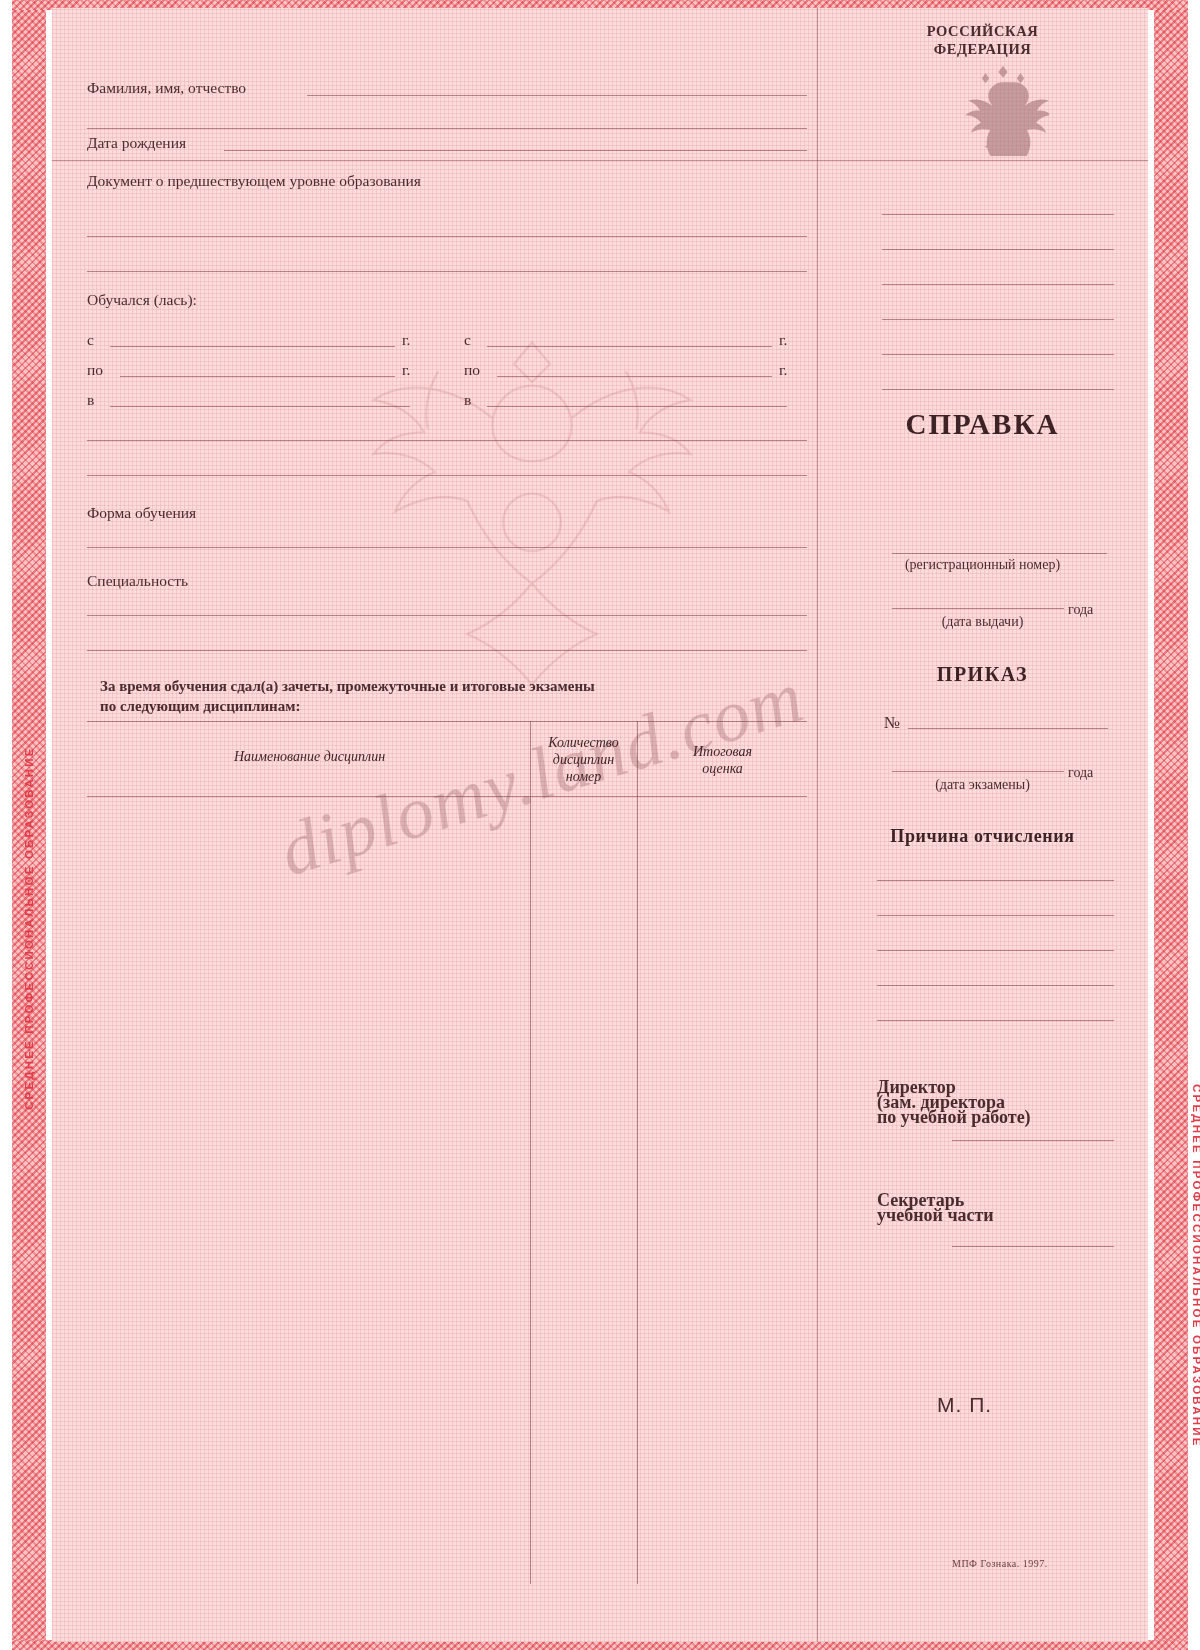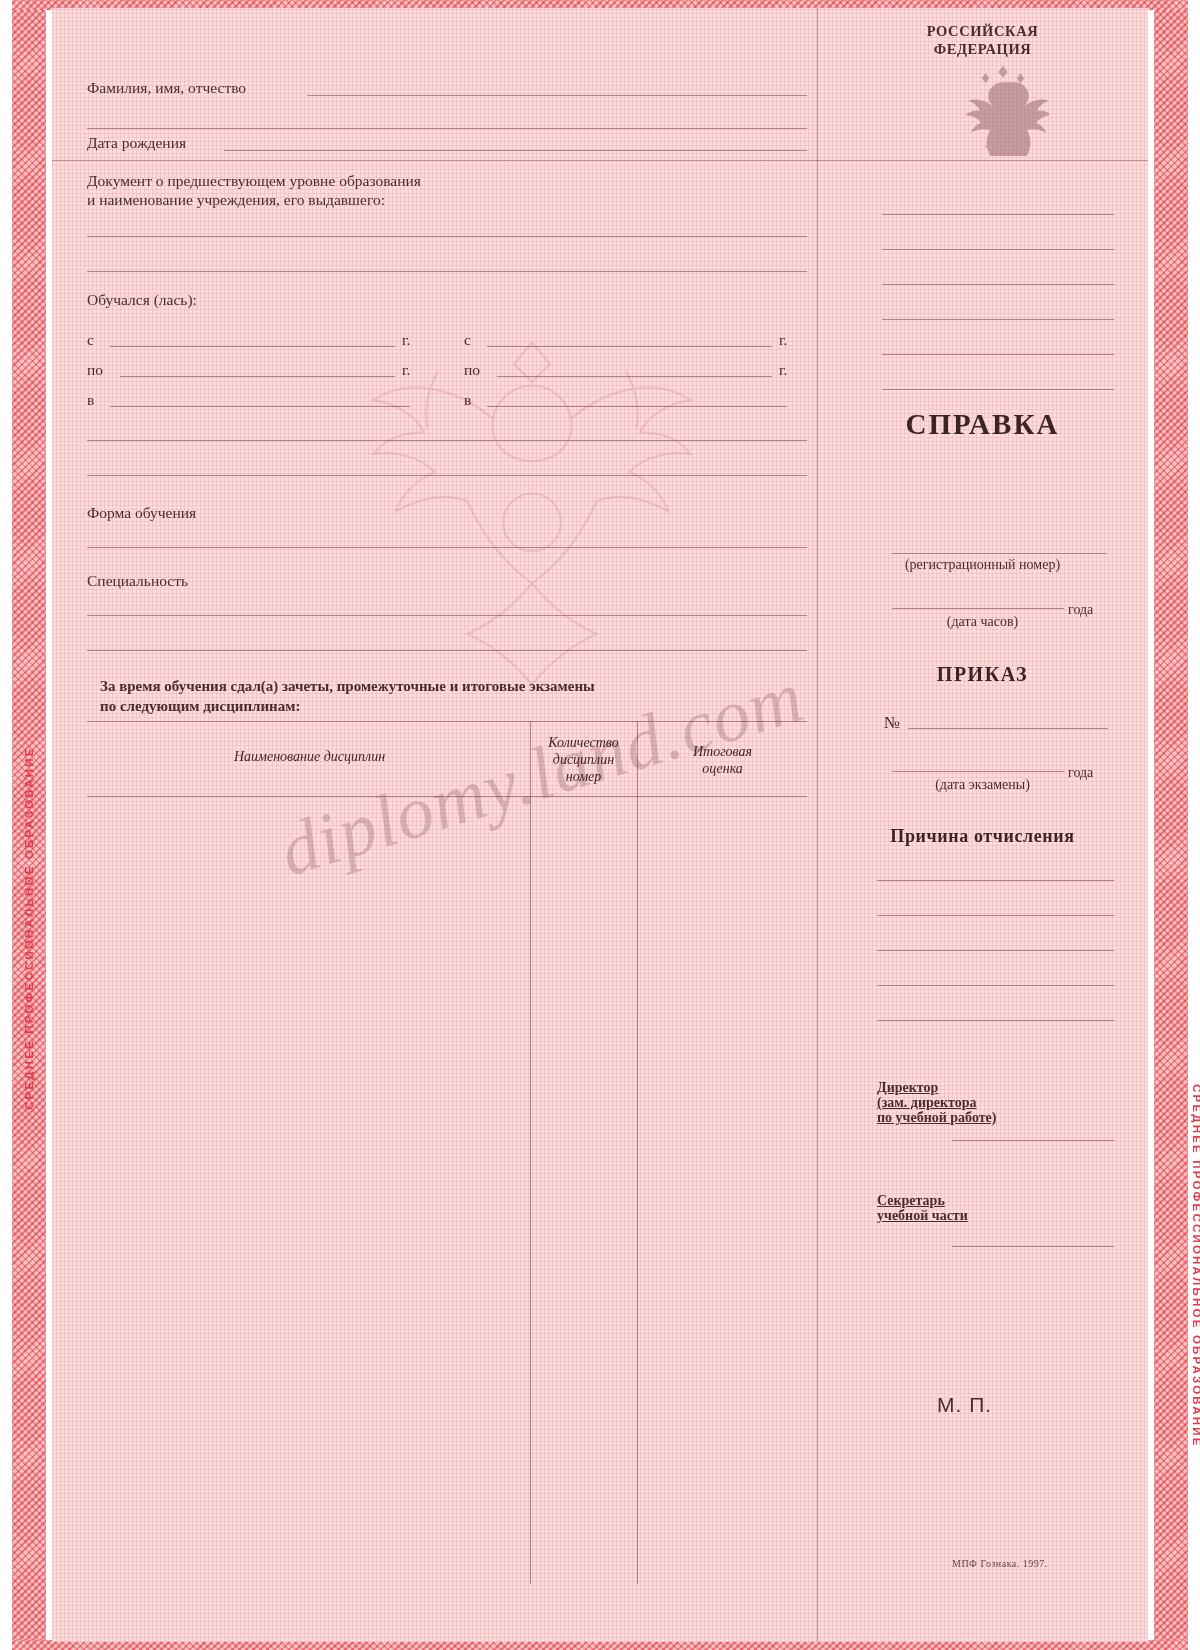--- a/index.html
+++ b/index.html
@@ -211,24 +211,23 @@
     color: #3e2326;
     font-family: "Liberation Serif", serif;
     font-size: 18px;
     font-weight: bold;
     letter-spacing: 0.6px;
   }
   .sign-label {
     position: absolute;
     color: #4a2b2e;
     font-family: "Liberation Serif", serif;
-    font-size: 14px;
+    font-size: 18px;
     font-weight: bold;
     line-height: 15px;
-    text-decoration: underline;
   }
   .mp {
     position: absolute;
     color: #4a2b2e;
     font-family: Liberation Sans, sans-serif;
     font-size: 21px;
     letter-spacing: 1px;
   }
   .printshop {
     position: absolute;
@@ -312,21 +311,21 @@
 
     <div class="doc-title" style="top:400px;">
       <div class="l2">СПРАВКА</div>
     </div>
 
     <div class="rule" style="left:840px; top:545px; width:215px;"></div>
     <div class="center-cap" style="left:765px; top:549px; width:331px;">(регистрационный номер)</div>
 
     <div class="rule" style="left:840px; top:600px; width:172px;"></div>
     <div class="txt" style="left:1016px; top:592px; font-size:14px;">года</div>
-    <div class="center-cap" style="left:765px; top:606px; width:331px;">(дата часов)</div>
+    <div class="center-cap" style="left:765px; top:606px; width:331px;">(дата выдачи)</div>
 
     <div class="prikaz" style="top:655px;">ПРИКАЗ</div>
 
     <div class="txt" style="left:832px; top:705px; font-size:17px;">№</div>
     <div class="rule" style="left:856px; top:720px; width:200px;"></div>
 
     <div class="rule" style="left:840px; top:763px; width:172px;"></div>
     <div class="txt" style="left:1016px; top:755px; font-size:14px;">года</div>
     <div class="center-cap" style="left:765px; top:769px; width:331px;">(дата экзамены)</div>
 
@@ -357,21 +356,20 @@
 
     <div class="txt" style="left:35px; top:70px;">Фамилия, имя, отчество</div>
     <div class="rule" style="left:255px; top:87px; width:500px;"></div>
     <div class="rule" style="left:35px;  top:120px; width:720px;"></div>
 
     <div class="txt" style="left:35px; top:125px;">Дата рождения</div>
     <div class="rule" style="left:172px; top:142px; width:583px;"></div>
 
     <div class="txt wrap" style="left:35px; top:163px; width:520px;">
       <div>Документ о предшествующем уровне образования</div>
-      <div>и наименование учреждения, его выдавшего:</div>
     </div>
 
     <div class="rule" style="left:35px; top:228px; width:720px;"></div>
     <div class="rule" style="left:35px; top:263px; width:720px;"></div>
 
     <div class="txt" style="left:35px; top:282px;">Обучался (лась):</div>
 
     <div class="txt" style="left:35px; top:322px;">с</div>
     <div class="rule" style="left:58px; top:338px; width:285px;"></div>
     <div class="txt" style="left:350px; top:322px;">г.</div>

